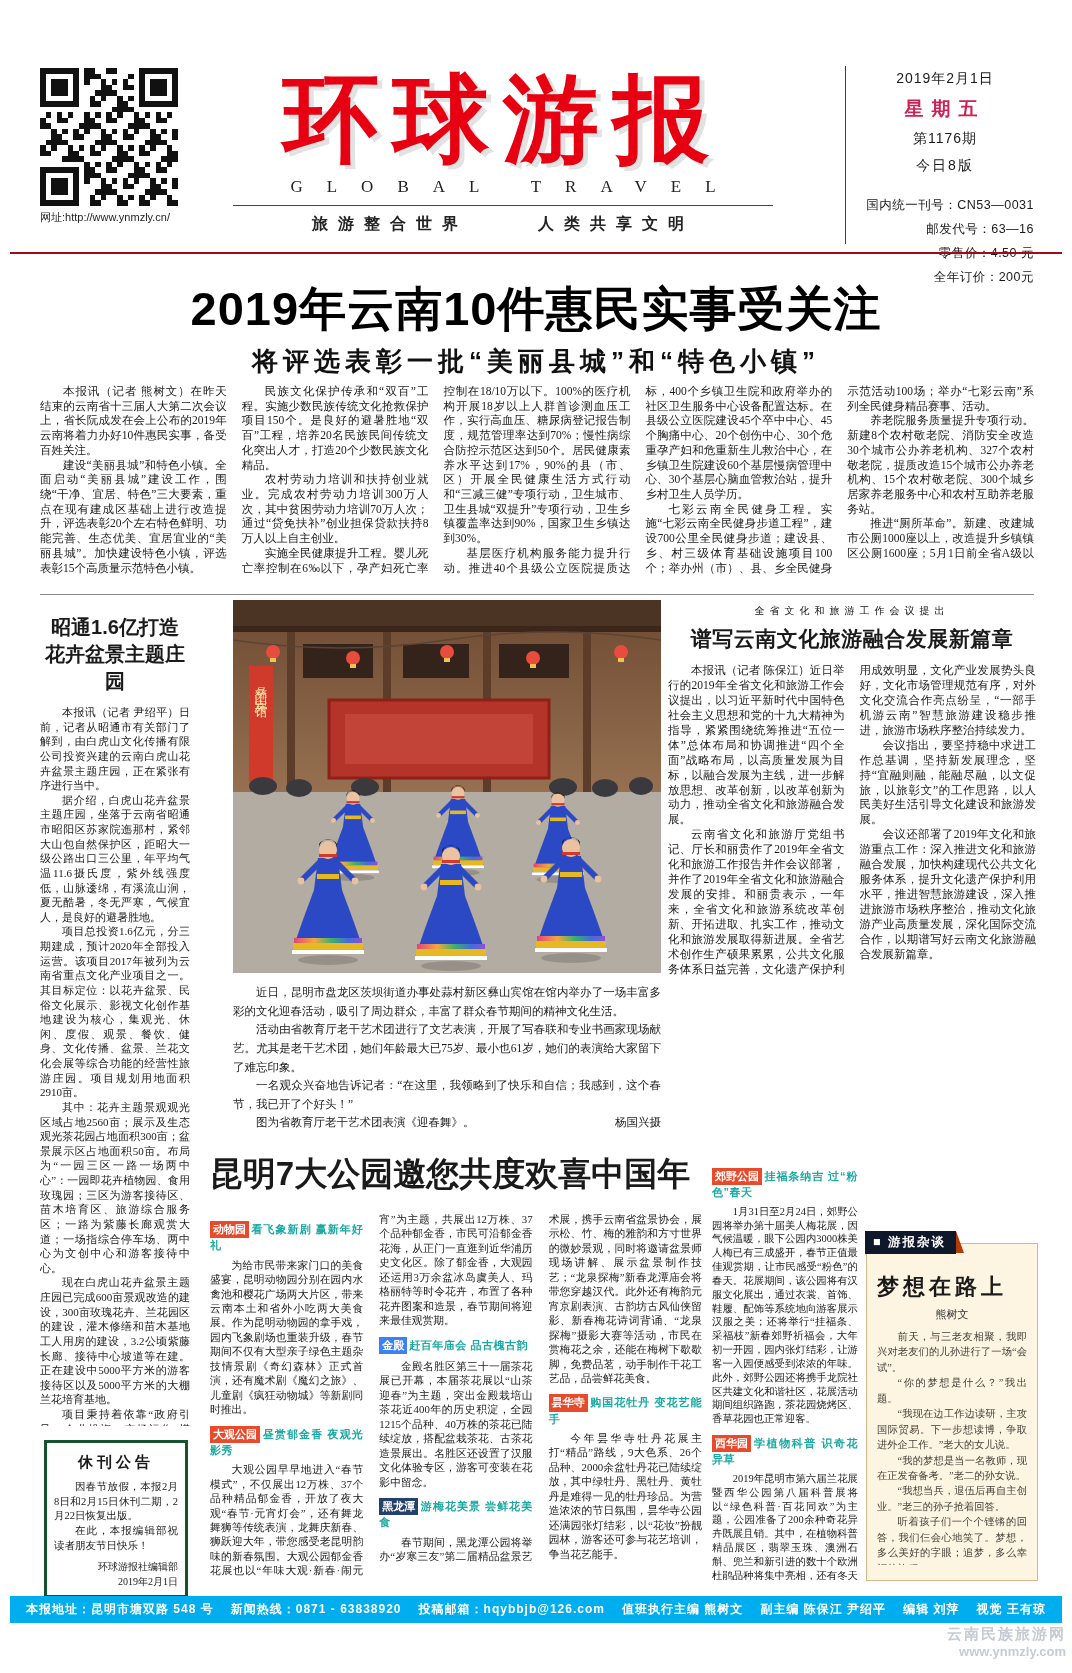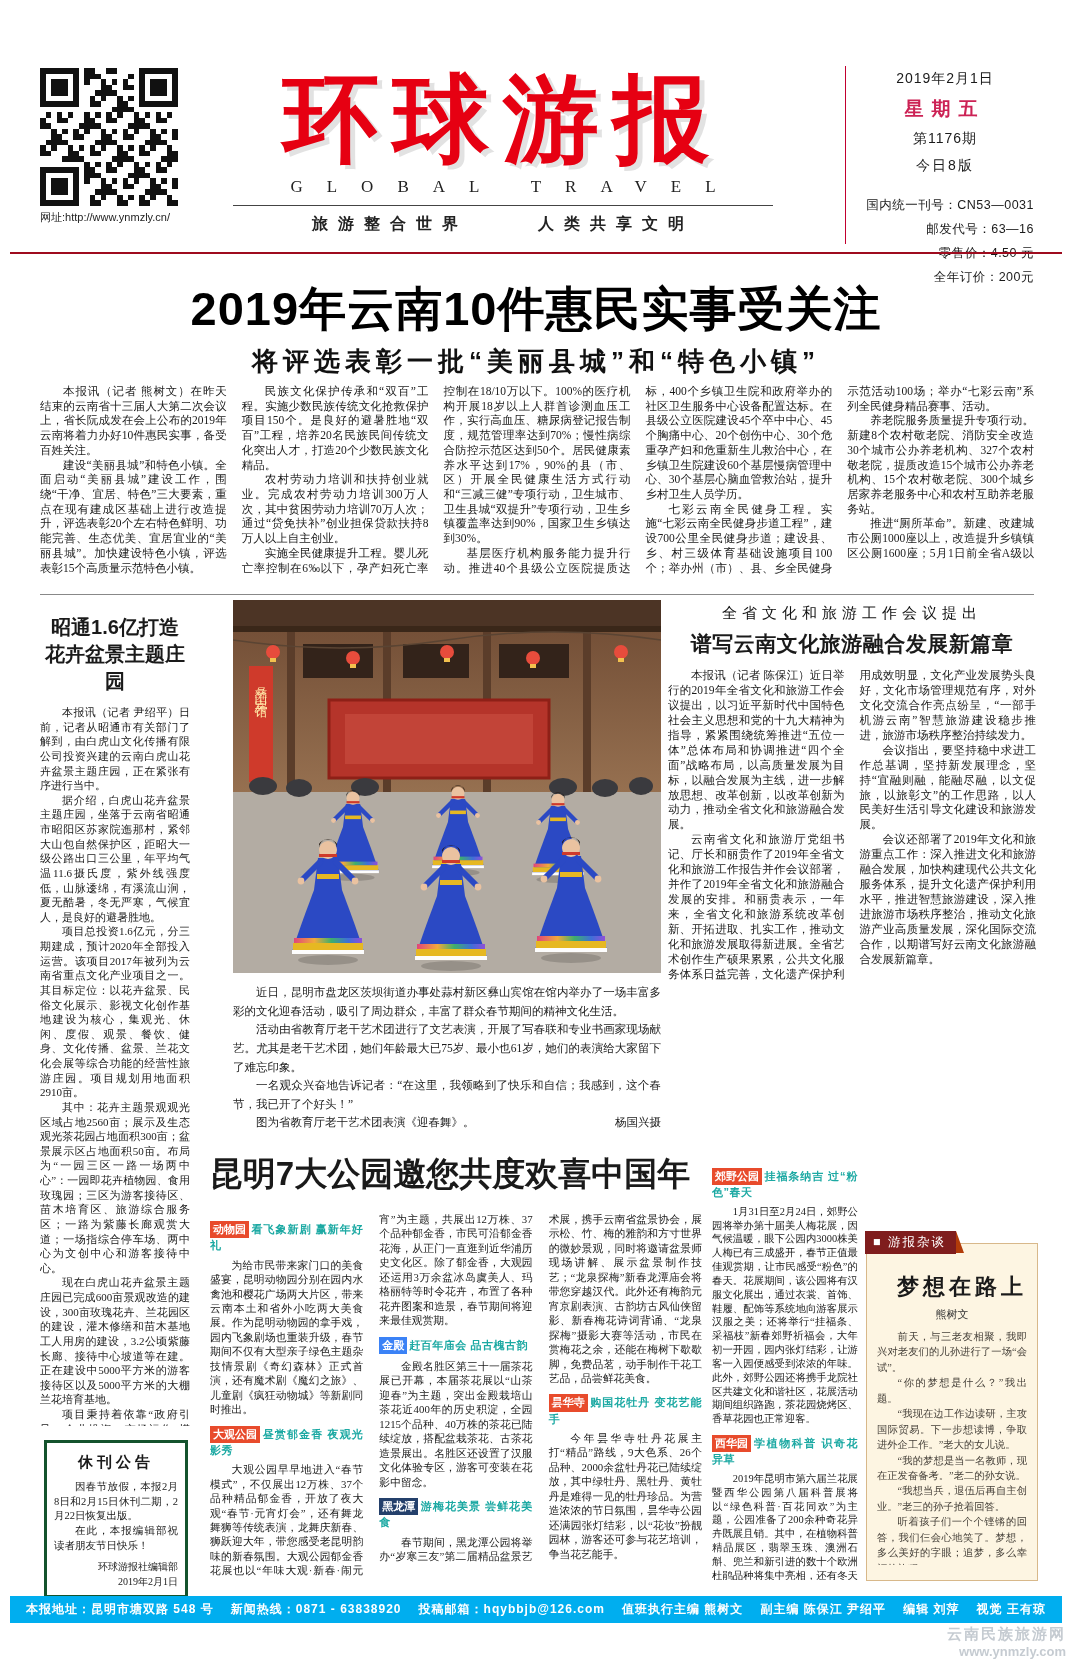--- a/index.html
+++ b/index.html
@@ -49,39 +49,39 @@
 
   
   .photo { position:absolute; left:233px; top:600px; width:428px; height:373px; background:#b0a79b; overflow:hidden; }
   .photo svg { display:block; width:100%; height:100%; }
   .caption { position:absolute; left:233px; top:983px; width:428px; height:162px; font-size:11.5px; line-height:1.62; text-align:justify; overflow:hidden; }
   .caption p { text-indent:2em; }
   .caption .credit { float:right; text-indent:0; }
 
   
   .culture { position:absolute; left:668px; top:604px; width:368px; height:585px; overflow:hidden; }
-  .cu-kicker { text-align:center; font-size:15px; letter-spacing:5px; color:#111; }
+  .cu-kicker { text-align:center; font-size:10px; letter-spacing:5px; color:#111; }
   .cu-headline { text-align:center; font-family:"Liberation Sans",sans-serif; font-weight:900; font-size:21px; letter-spacing:0.5px; margin:7px 0 10px; white-space:nowrap; }
   .cu-body { column-count:2; column-gap:15px; font-size:11.5px; line-height:1.3; text-align:justify; height:516px; overflow:hidden; }
   .cu-body p { text-indent:2em; }
 
   
   .parks-headline { position:absolute; left:195px; top:1152px; width:510px; text-align:center; font-family:"Liberation Sans",sans-serif; font-weight:900; font-size:33px; letter-spacing:0px; white-space:nowrap; }
   .parks-a { position:absolute; left:210px; top:1212px; width:492px; height:370px; column-count:3; column-gap:16px; font-size:10.8px; line-height:1.34; text-align:justify; overflow:hidden; }
   .parks-b { position:absolute; left:712px; top:1168px; width:146px; height:412px; font-size:10.4px; line-height:1.33; text-align:justify; overflow:hidden; }
   .parks-a p, .parks-b p { text-indent:2em; }
   .park-head { margin:9px 0 5px; text-indent:0 !important; line-height:1.3; }
   .park-tag { display:inline-block; background:#e84b2c; color:#fff; font-family:"Liberation Sans",sans-serif; font-weight:bold; font-size:11px; padding:1px 3px 2px; margin-right:2px; }
   .park-sub { color:#1ca9a3; font-family:"Liberation Sans",sans-serif; font-weight:bold; font-size:11px; letter-spacing:.5px; }
 
   
   .essay-box { position:absolute; left:866px; top:1243px; width:172px; height:338px; background:#fdf5e2; border:1px solid #d8b88a; padding:24px 10px 8px; }
-  .essay-tab { position:absolute; left:-2px; top:-13px; background:#7f1d1d; color:#fff; font-family:"Liberation Sans",sans-serif; font-weight:normal; font-size:12.5px; letter-spacing:2px; padding:3px 10px 3px 8px; }
+  .essay-tab { position:absolute; left:-2px; top:-13px; background:#0f172a; color:#fff; font-family:"Liberation Sans",sans-serif; font-weight:bold; font-size:12.5px; letter-spacing:2px; padding:3px 10px 3px 8px; }
   .essay-tab::after { content:""; position:absolute; right:-8px; top:0; border-style:solid; border-width:22px 0 0 8px; border-color:transparent transparent transparent #b23c09; }
-  .essay-title { text-align:right; font-family:"Liberation Sans",sans-serif; font-weight:900; font-size:22px; letter-spacing:4px; margin-top:4px; }
+  .essay-title { text-align:left; font-family:"Liberation Sans",sans-serif; font-weight:900; font-size:22px; letter-spacing:4px; margin-top:4px; }
   .essay-author { text-align:center; font-size:11px; margin:5px 0 7px; color:#333; }
   .essay-body { font-size:10.3px; line-height:1.5; color:#46413a; text-align:justify; height:236px; overflow:hidden; }
   .essay-body p { text-indent:2em; }
 
   
   .footer-bar { position:absolute; left:10px; top:1596px; width:1052px; height:27px; background:#00aeef; color:#fff; font-family:"Liberation Sans",sans-serif; font-size:12px; font-weight:bold; display:flex; align-items:center; justify-content:space-between; padding:0 16px; letter-spacing:1px; white-space:nowrap; }
   .watermark { position:absolute; right:6px; top:1624px; text-align:right; font-family:"Liberation Sans",sans-serif; font-weight:bold; color:rgba(150,160,172,.55); line-height:1.3; }
   .watermark .w1 { font-size:15px; letter-spacing:2px; }
   .watermark .w2 { font-size:13px; }
 </style>

